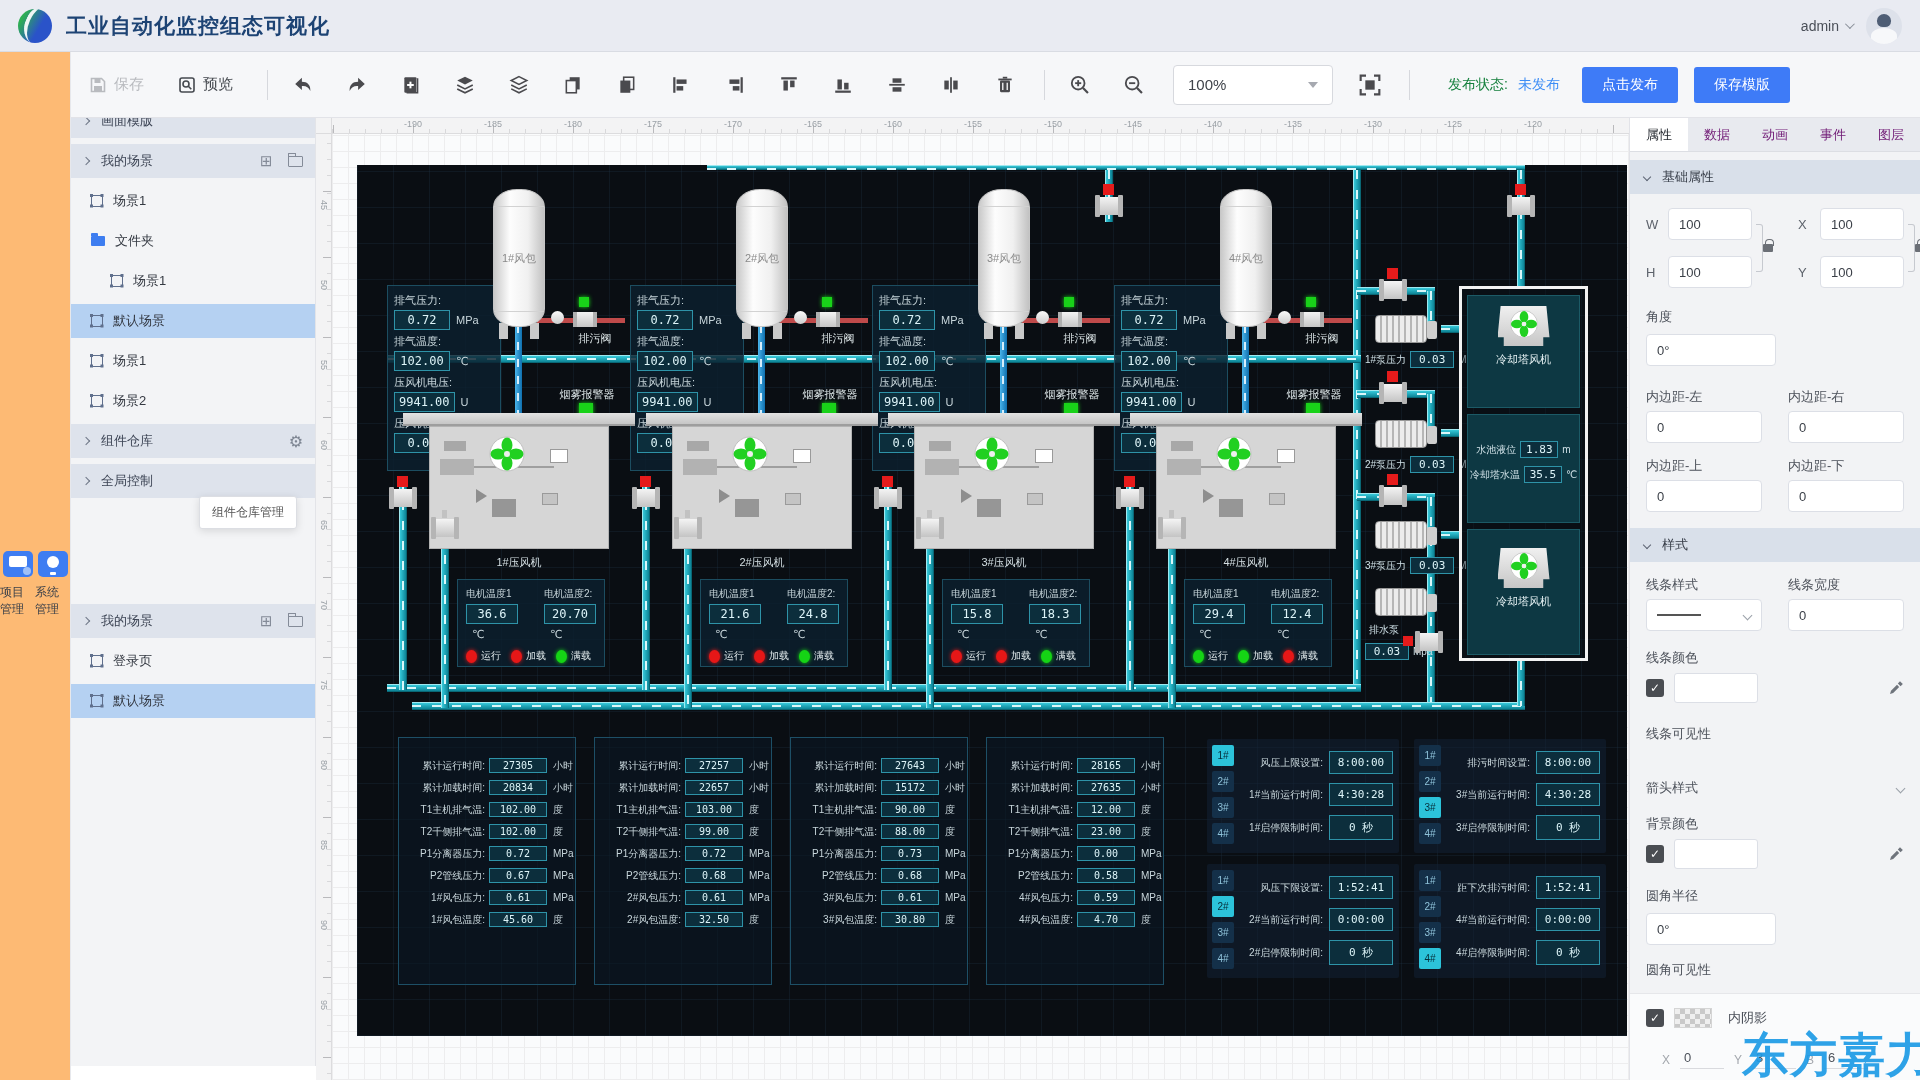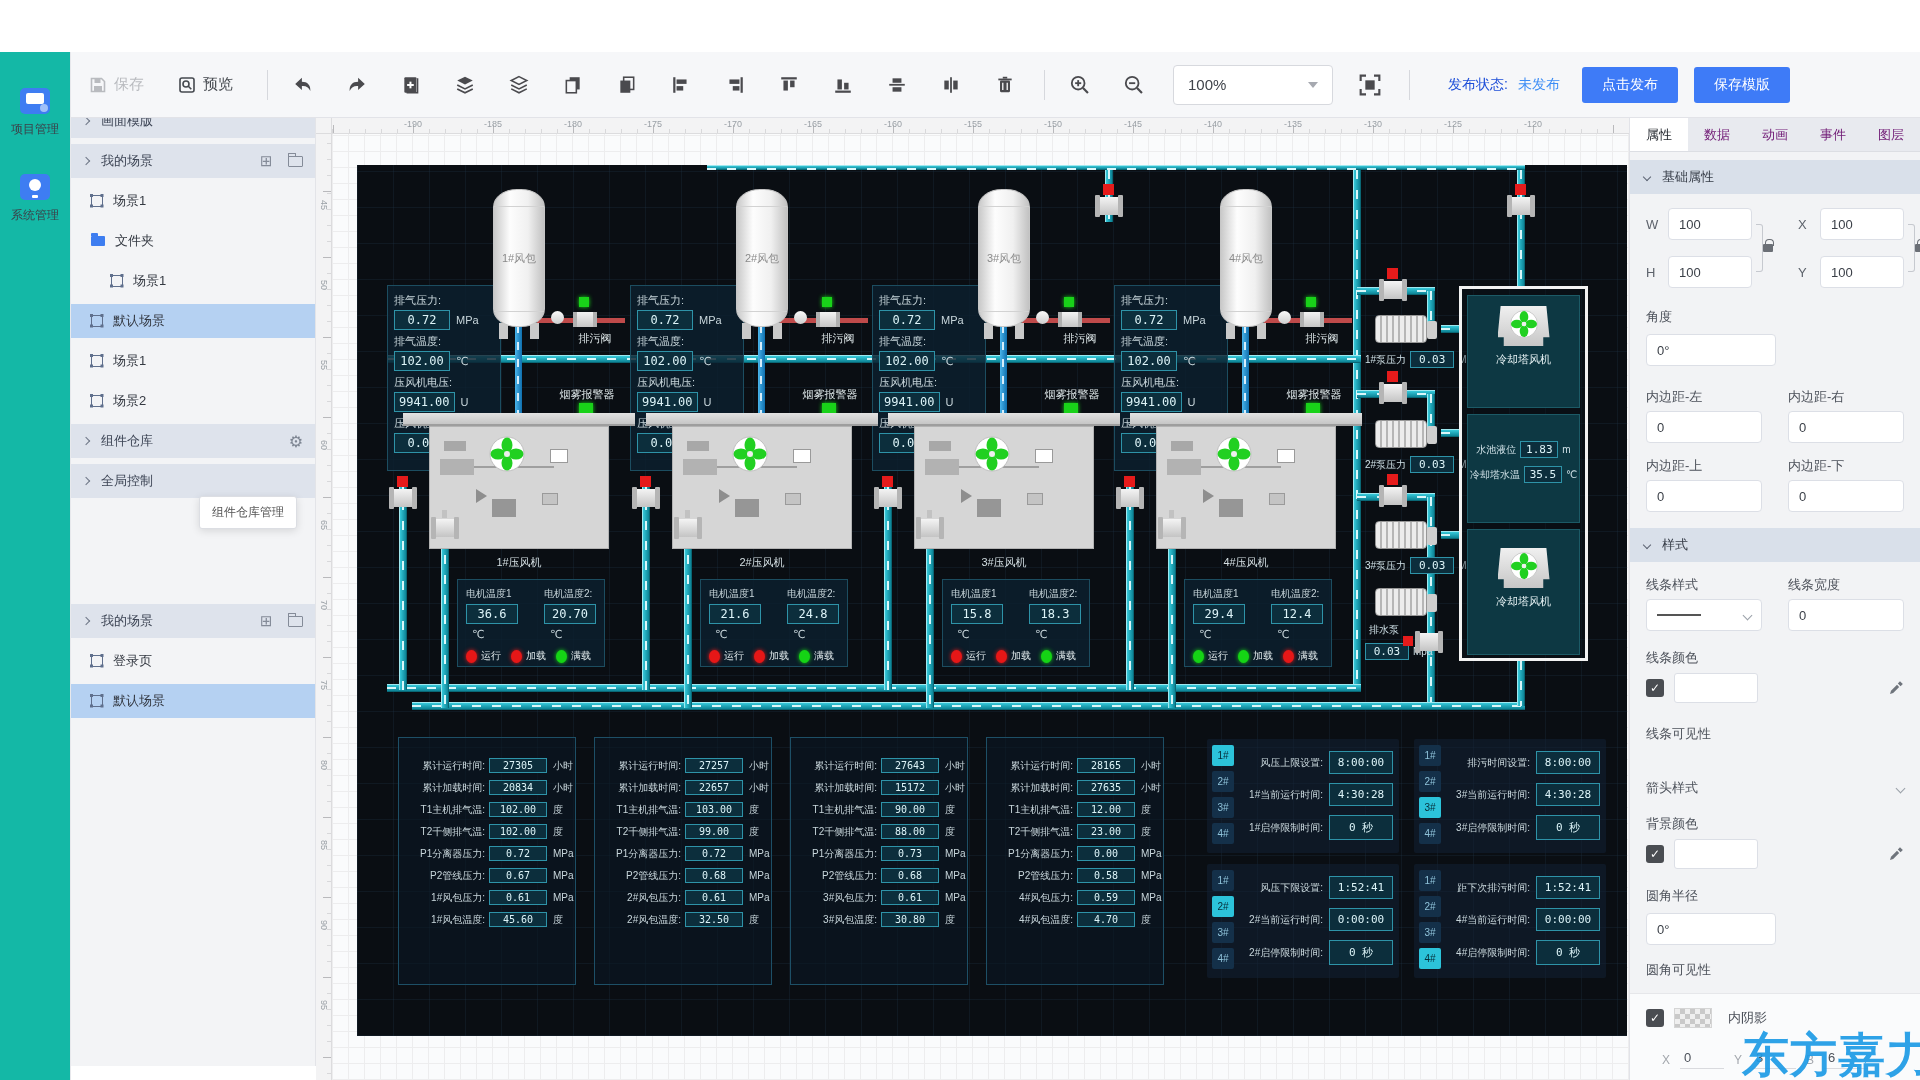--- a/index.html
+++ b/index.html
@@ -22,26 +22,26 @@
 
 
 #toolbar{position:absolute;left:71px;top:52px;width:1849px;height:66px;background:#f6f7f9;border-bottom:1px solid #e2e3e8;display:flex;align-items:center;padding:0 18px;z-index:25}
 .tbtn{display:flex;align-items:center;gap:7px;font-size:15px;color:#45494f;margin-right:34px;cursor:pointer}
 .tbtn.disabled{color:#b9bbbf}
 .ticon{width:30px;height:30px;display:flex;align-items:center;justify-content:center;margin-right:24px;cursor:pointer;flex:none}
 .sep{width:1px;height:30px;background:#d6d8dd;margin:0 20px 0 0;flex:none}
 .zoomsel{width:160px;height:40px;background:#fff;border:1px solid #d7d9de;border-radius:4px;display:flex;align-items:center;padding:0 14px;font-size:15px;color:#3f434a;margin-right:22px;cursor:pointer}
 .zoomsel .zs{flex:1}
 .tri{width:0;height:0;border-left:5px solid transparent;border-right:5px solid transparent;border-top:6px solid #a6a9b0}
-.pub{font-size:14px;color:#1d4ed8;margin:0 10px 0 18px;white-space:nowrap}
+.pub{font-size:14px;color:#15803d;margin:0 10px 0 18px;white-space:nowrap}
 .publink{font-size:14px;color:#3d8df5;margin-right:22px;cursor:pointer;white-space:nowrap}
 .bluebtn{height:36px;padding:0 20px;background:#3e7bf7;color:#fff;font-size:14px;border-radius:3px;display:flex;align-items:center;margin-right:16px;cursor:pointer;white-space:nowrap}
 
 
-#rail{position:absolute;left:0;top:52px;width:71px;height:1028px;background:#14b8a6;border-right:1px solid #e7e8ec;z-index:20;display:flex;flex-direction:column;align-items:center}
+#rail{position:absolute;left:0;top:52px;width:71px;height:1028px;background:#fdba74;border-right:1px solid #e7e8ec;z-index:20;display:flex;flex-direction:row;align-items:center}
 .railitem{margin-top:36px;display:flex;flex-direction:column;align-items:center;gap:7px;cursor:pointer}
 .railic{width:30px;height:26px;border-radius:5px;background:#3e7df2;position:relative}
 .railic::before{content:'';position:absolute;left:6px;top:5px;width:18px;height:11px;background:#fff;border-radius:2px}
 .railic.sys::before{width:12px;height:12px;left:9px;top:5px;border-radius:50%;background:#fff}
 .railic.sys::after{content:'';position:absolute;left:12px;top:21px;width:6px;height:3px;background:#fff;border-radius:1px}
 .railic.prj::after{content:'';position:absolute;right:2px;bottom:2px;width:8px;height:8px;border-radius:50%;background:#9fc0f8}
 .raillab{font-size:12px;color:#3c4149}
 
 
 #tree{position:absolute;left:71px;top:104px;width:245px;height:962px;background:#f3f4f6;border-right:1px solid #e3e4e8;z-index:20;font-size:13px}
@@ -225,20 +225,30 @@
 
 
 #wm{position:absolute;left:1742px;top:1024px;font-size:47px;font-weight:bold;color:#1d9be6;opacity:.92;letter-spacing:1px;z-index:60;white-space:nowrap}
 svg{display:block}
 </style>
 </head>
 <body>
 
 <div id="app">
 
+  <div id="hdr">
+    <div class="logo"></div>
+    <div class="title">工业自动化监控组态可视化</div>
+    <div class="hspace"></div>
+    <div class="admin">
+      <span>admin</span>
+      <i class="chev"></i>
+    </div>
+    <div class="avatar"></div>
+  </div>
 
   <div id="toolbar">
     <div class="tbtn disabled">
       <svg width="18" height="18" viewBox="0 0 18 18">
           <path d="M2.5 2.5h10l3 3v10h-13z" fill="none" stroke="#b9bbbf" stroke-width="1.6"></path>
           <rect x="5.5" y="2.5" width="6" height="4.5" fill="#b9bbbf"></rect>
           <rect x="5" y="10" width="8" height="5.5" fill="#b9bbbf"></rect>
         </svg>
       <span>保存</span>
     </div>

